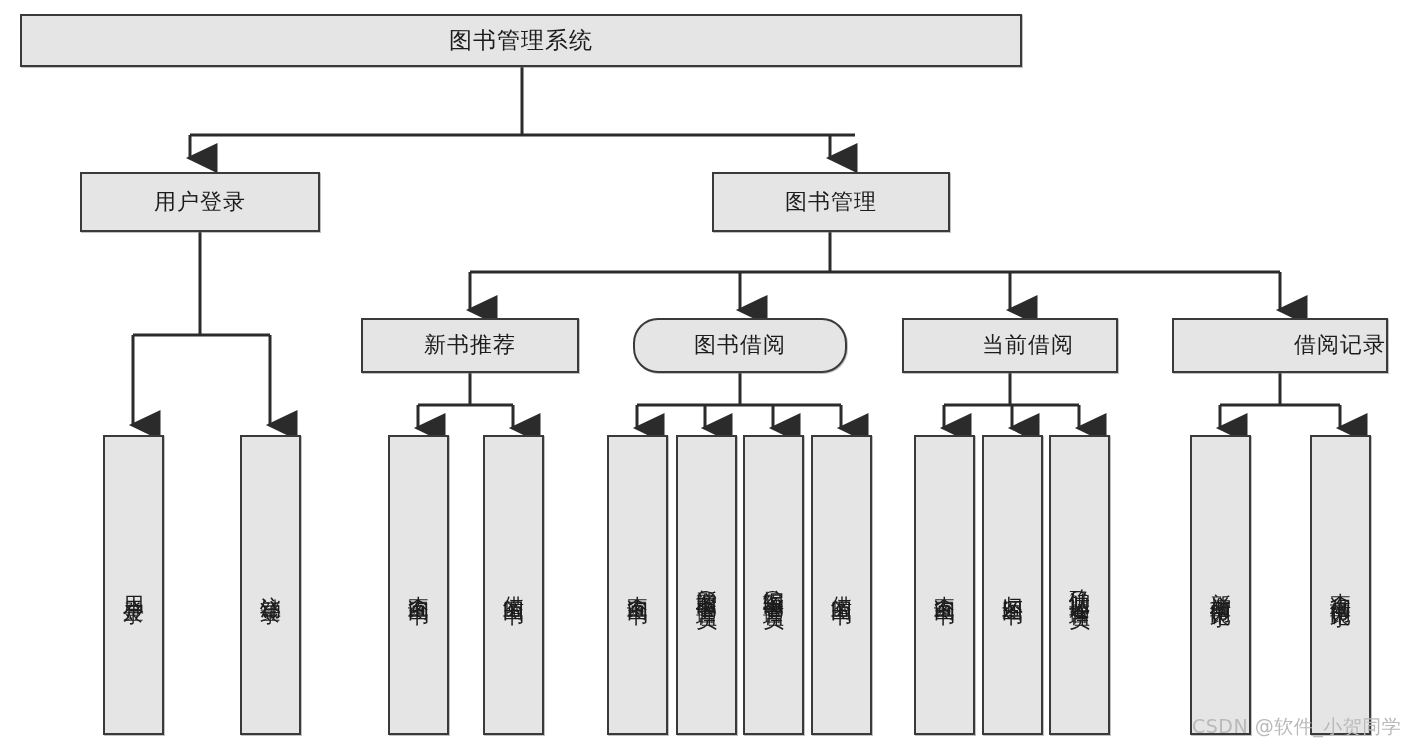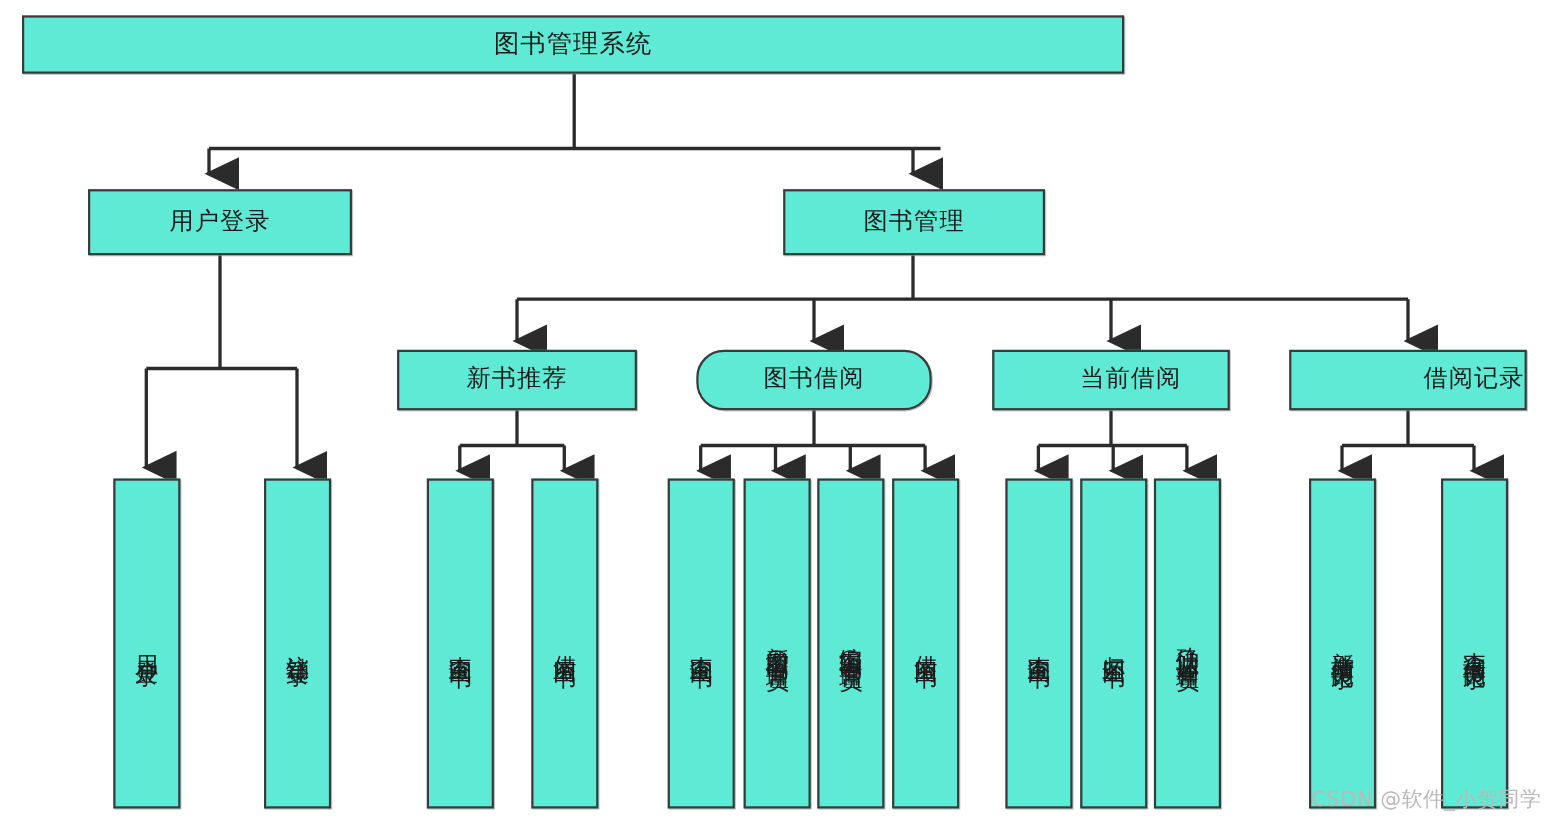--- a/index.html
+++ b/index.html
@@ -22,21 +22,21 @@
     position: absolute;
     left: 0;
     top: 0;
     width: 1405px;
     height: 747px;
   }
   .node {
     position: absolute;
     box-sizing: border-box;
     border: 2px solid #3a3a3a;
-    background: #5eead4;
+    background: #e5e5e5;
     display: flex;
     align-items: center;
     justify-content: center;
     color: #1c1c1c;
     box-shadow: 1px 1px 0 rgba(120,120,120,0.45);
   }
   .node-h {
     font-size: 22px;
     letter-spacing: 1px;
     line-height: 1.2;

